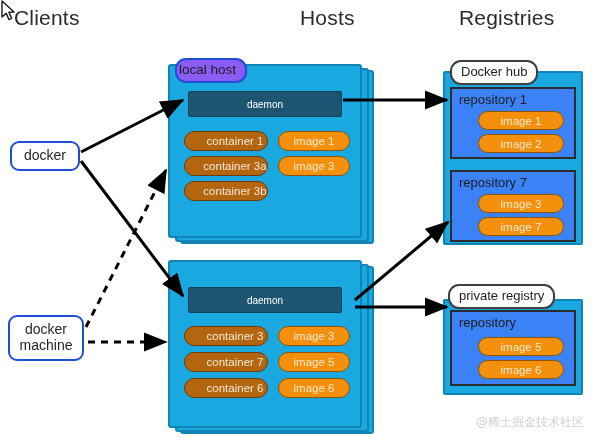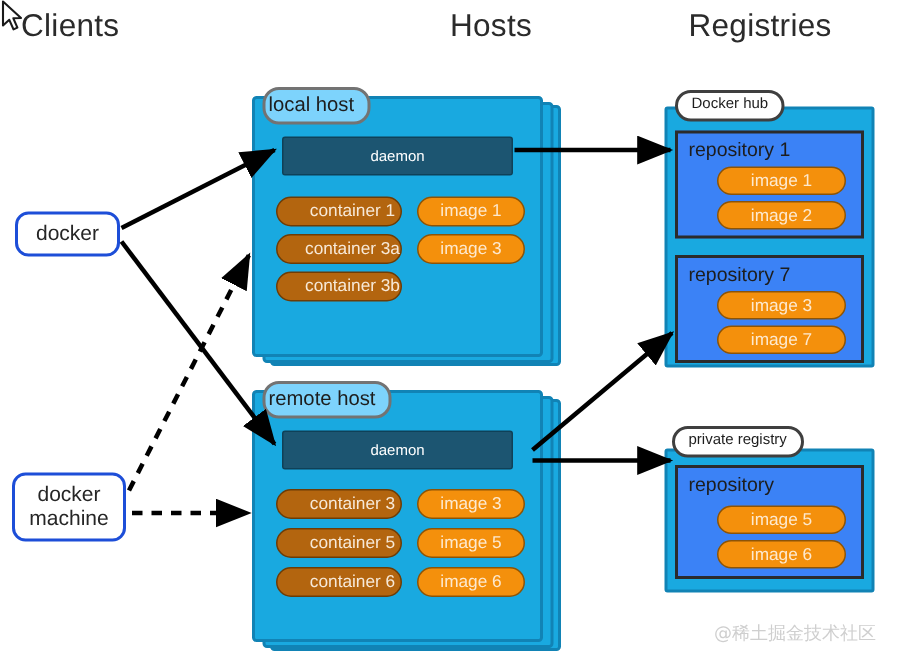--- a/index.html
+++ b/index.html
@@ -59,22 +59,22 @@
   .host-card {
     position: absolute;
     left: 0; top: 0;
     background: #19a9e0;
     border: 2px solid #1183b5;
     box-sizing: border-box;
     border-radius: 3px;
   }
   .host-label {
     position: absolute;
-    background: #7dd3fc;
-    border: 2px solid #737373;
+    background: #8b5cf6;
+    border: 2px solid #1d4ed8;
     border-radius: 11px;
     font-size: 13.5px;
     color: #1d1d1d;
     padding: 1px 9px 2px 2px;
     white-space: nowrap;
     box-sizing: border-box;
     line-height: 1.35;
   }
   .daemon-bar {
     position: absolute;
@@ -116,21 +116,21 @@
     background: #19a9e0;
     border: 2px solid #1183b5;
     box-sizing: border-box;
     border-radius: 2px;
   }
   .registry-label {
     position: absolute;
     background: #ffffff;
     border: 2px solid #3f3f3f;
     border-radius: 11px;
-    font-size: 10px;
+    font-size: 13px;
     color: #1d1d1d;
     padding: 1px 9px 2px 9px;
     white-space: nowrap;
     box-sizing: border-box;
     line-height: 1.35;
   }
   .repo-box {
     position: absolute;
     background: #3b82f6;
     border: 2px solid #2b2b2b;
@@ -214,28 +214,27 @@
 
     <div class="pill image" style="left:110px; top:67px; width:72px; height:20px;">image 1</div>
     <div class="pill image" style="left:110px; top:92px; width:72px; height:20px;">image 3</div>
   </div>
 
   <div class="host-stack" style="left:168px; top:260px; width:206px; height:180px;">
     <div class="host-shadow" style="left:12px; top:6px; width:194px; height:168px;"></div>
     <div class="host-shadow" style="left:7px; top:4px; width:194px; height:168px;"></div>
     <div class="host-card" style="width:194px; height:168px;"></div>
 
-    <div class="host-label" style="left:7px; top:-6px;">remote host</div>
 
     <div class="daemon-bar" style="left:20px; top:27px; width:154px; height:26px;">
       <span>daemon</span>
     </div>
 
     <div class="pill container" style="left:16px; top:66px; width:84px; height:20px;">container 3</div>
-    <div class="pill container" style="left:16px; top:92px; width:84px; height:20px;">container 5</div>
+    <div class="pill container" style="left:16px; top:92px; width:84px; height:20px;">container 7</div>
     <div class="pill container" style="left:16px; top:118px; width:84px; height:20px;">container 6</div>
 
     <div class="pill image" style="left:110px; top:66px; width:72px; height:20px;">image 3</div>
     <div class="pill image" style="left:110px; top:92px; width:72px; height:20px;">image 5</div>
     <div class="pill image" style="left:110px; top:118px; width:72px; height:20px;">image 6</div>
   </div>
 
   <div class="registry-card" style="left:443px; top:71px; width:140px; height:174px;">
   </div>
   <div class="registry-label" style="left:450px; top:60px;">Docker hub</div>

